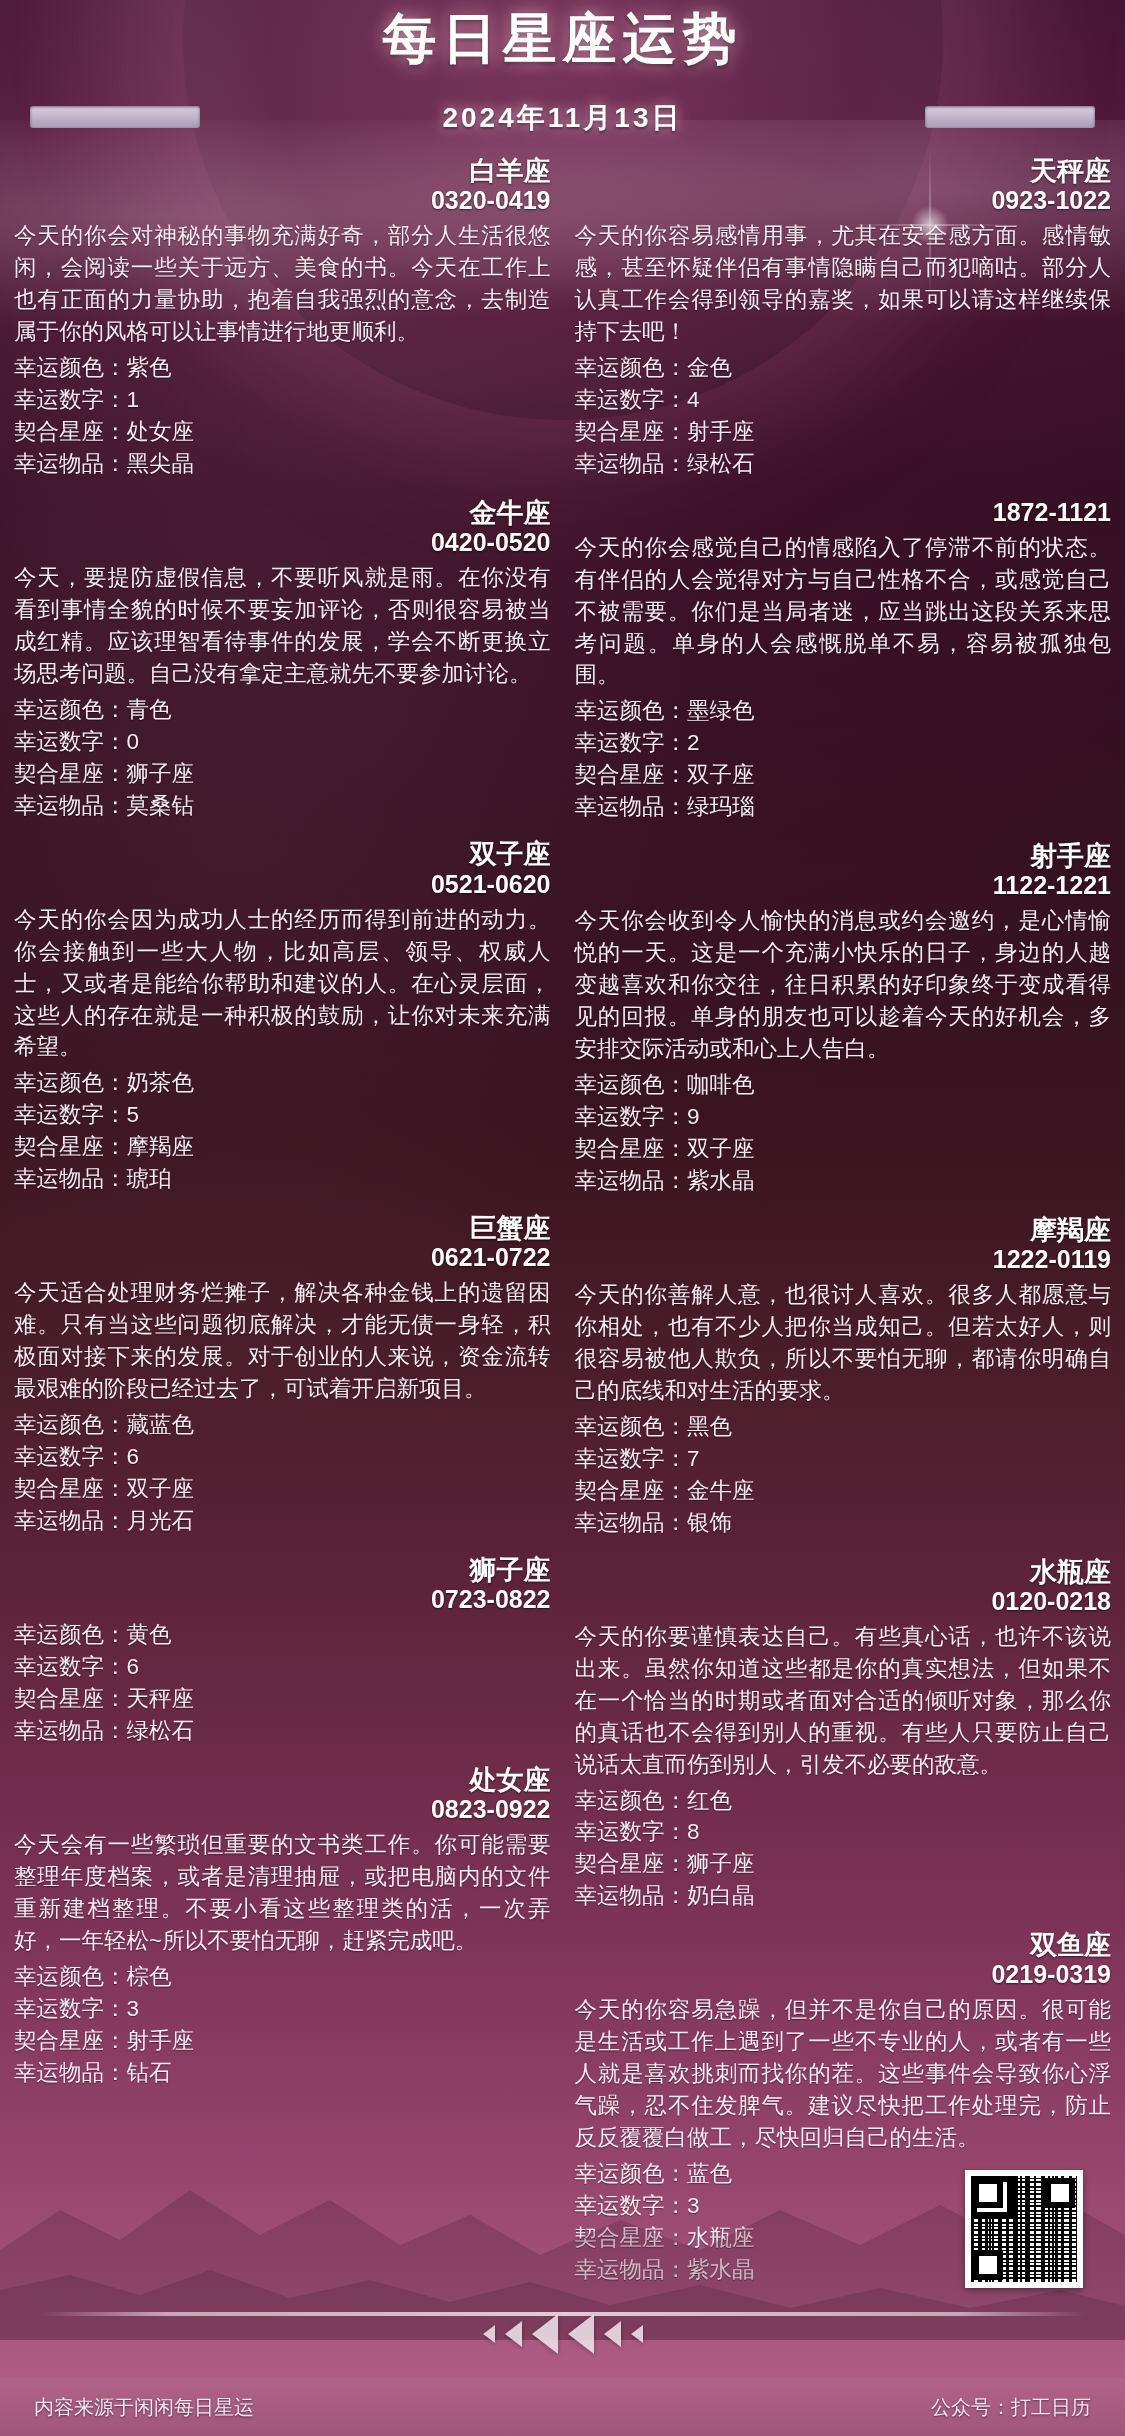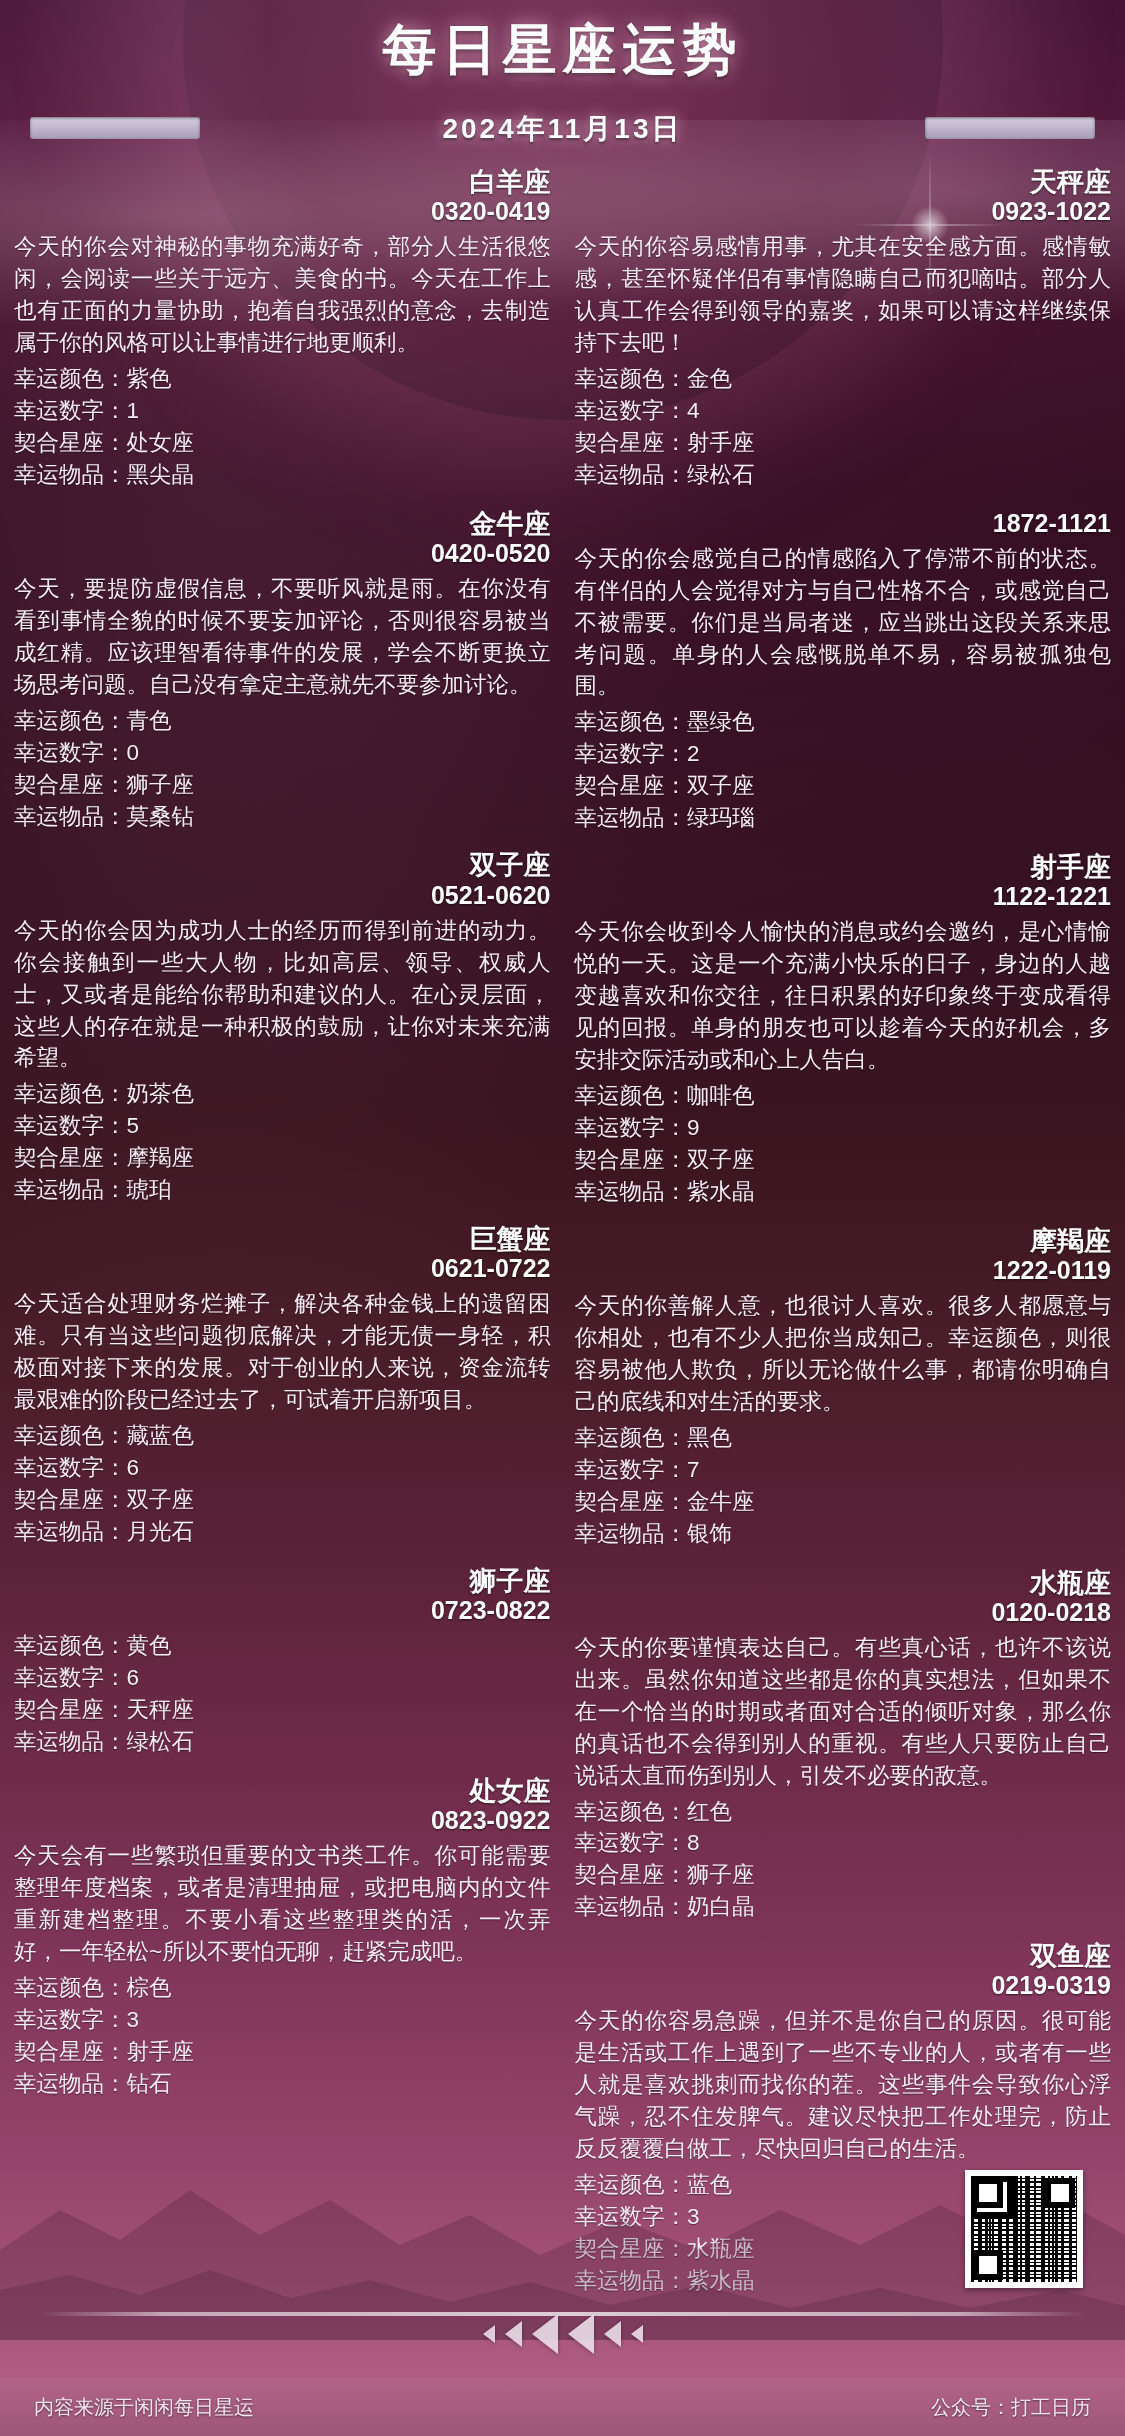--- a/index.html
+++ b/index.html
@@ -48,21 +48,21 @@
   .starburst{
     position:absolute;top:150px;right:120px;width:150px;height:150px;
     background:
       linear-gradient(90deg, rgba(255,255,255,0) 0%, rgba(255,255,255,0.55) 50%, rgba(255,255,255,0) 100%) center/100% 2px no-repeat,
       linear-gradient(0deg, rgba(255,255,255,0) 0%, rgba(255,255,255,0.45) 50%, rgba(255,255,255,0) 100%) center/2px 100% no-repeat,
       radial-gradient(circle at 50% 50%, rgba(255,255,255,0.9) 0%, rgba(255,255,255,0.0) 18%);
     opacity:.75;pointer-events:none;
   }
 
   
-  .title-wrap{position:relative;padding-top:14px;text-align:center;}
+  .title-wrap{position:relative;padding-top:3px;text-align:center;}
   .main-title{
     font-size:54px;font-weight:bold;color:#fff;letter-spacing:6px;
     text-shadow:0 0 18px rgba(255,190,220,0.75), 0 2px 4px rgba(0,0,0,.6);
     margin:0 0 12px 0;
   }
   .date-bar{
     position:relative;display:block;margin:0 auto;width:1125px;height:60px;
   }
   .date-bar .bar{
     position:absolute;top:18px;height:22px;
@@ -317,21 +317,21 @@
           <div><span>契合星座：</span><span>双子座</span></div>
           <div><span>幸运物品：</span><span>紫水晶</span></div>
         </div>
       </div>
 
       <div class="sign">
         <div class="sign-head">
           <span class="sign-name">摩羯座</span>
           <span class="sign-range">1222-0119</span>
         </div>
-        <p class="sign-text">今天的你善解人意，也很讨人喜欢。很多人都愿意与你相处，也有不少人把你当成知己。幸运颜色，则很容易被他人欺负，所以无论做什么事，都请你明确自己的底线和对生活的要求。</p>
+        <p class="sign-text">今天的你善解人意，也很讨人喜欢。很多人都愿意与你相处，也有不少人把你当成知己。但若太好人，则很容易被他人欺负，所以不要怕无聊，都请你明确自己的底线和对生活的要求。</p>
         <div class="attrs">
           <div><span>幸运颜色：</span><span>黑色</span></div>
           <div><span>幸运数字：</span><span>7</span></div>
           <div><span>契合星座：</span><span>金牛座</span></div>
           <div><span>幸运物品：</span><span>银饰</span></div>
         </div>
       </div>
 
       <div class="sign">
         <div class="sign-head">

